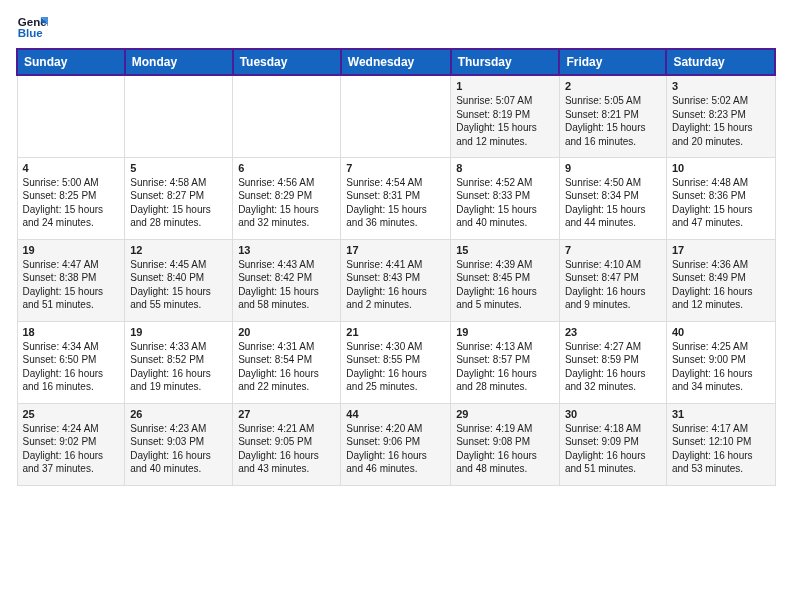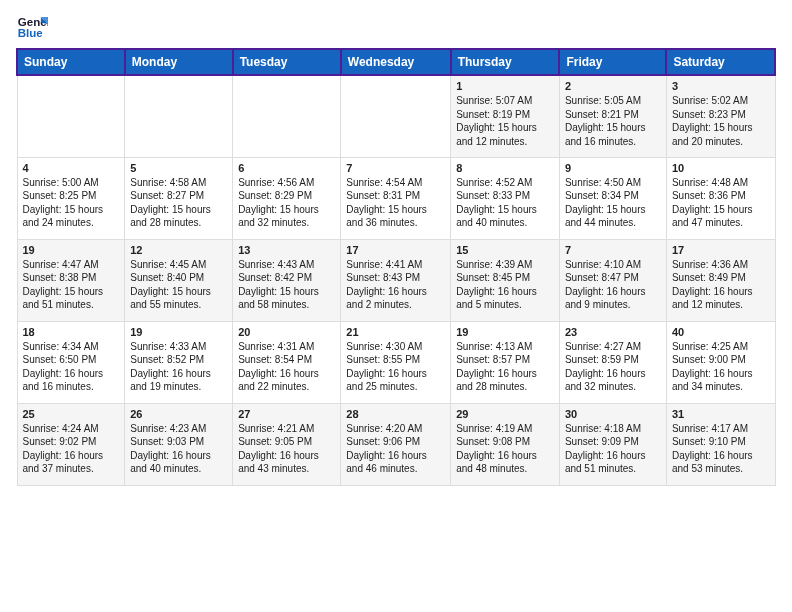--- a/index.html
+++ b/index.html
@@ -319,21 +319,21 @@
 and 40 minutes.</div>
           </td>
           <td>
             <span class="day-number">27</span>
             <div class="cell-text">Sunrise: 4:21 AM
 Sunset: 9:05 PM
 Daylight: 16 hours
 and 43 minutes.</div>
           </td>
           <td>
-            <span class="day-number">28</span>
+            <span class="day-number">44</span>
             <div class="cell-text">Sunrise: 4:20 AM
 Sunset: 9:06 PM
 Daylight: 16 hours
 and 46 minutes.</div>
           </td>
           <td>
             <span class="day-number">29</span>
             <div class="cell-text">Sunrise: 4:19 AM
 Sunset: 9:08 PM
 Daylight: 16 hours
@@ -342,20 +342,20 @@
           <td>
             <span class="day-number">30</span>
             <div class="cell-text">Sunrise: 4:18 AM
 Sunset: 9:09 PM
 Daylight: 16 hours
 and 51 minutes.</div>
           </td>
           <td>
             <span class="day-number">31</span>
             <div class="cell-text">Sunrise: 4:17 AM
-Sunset: 9:10 PM
+Sunset: 12:10 PM
 Daylight: 16 hours
 and 53 minutes.</div>
           </td>
         </tr>
       </tbody>
   </table>
 </div>
 
 </body></html>

